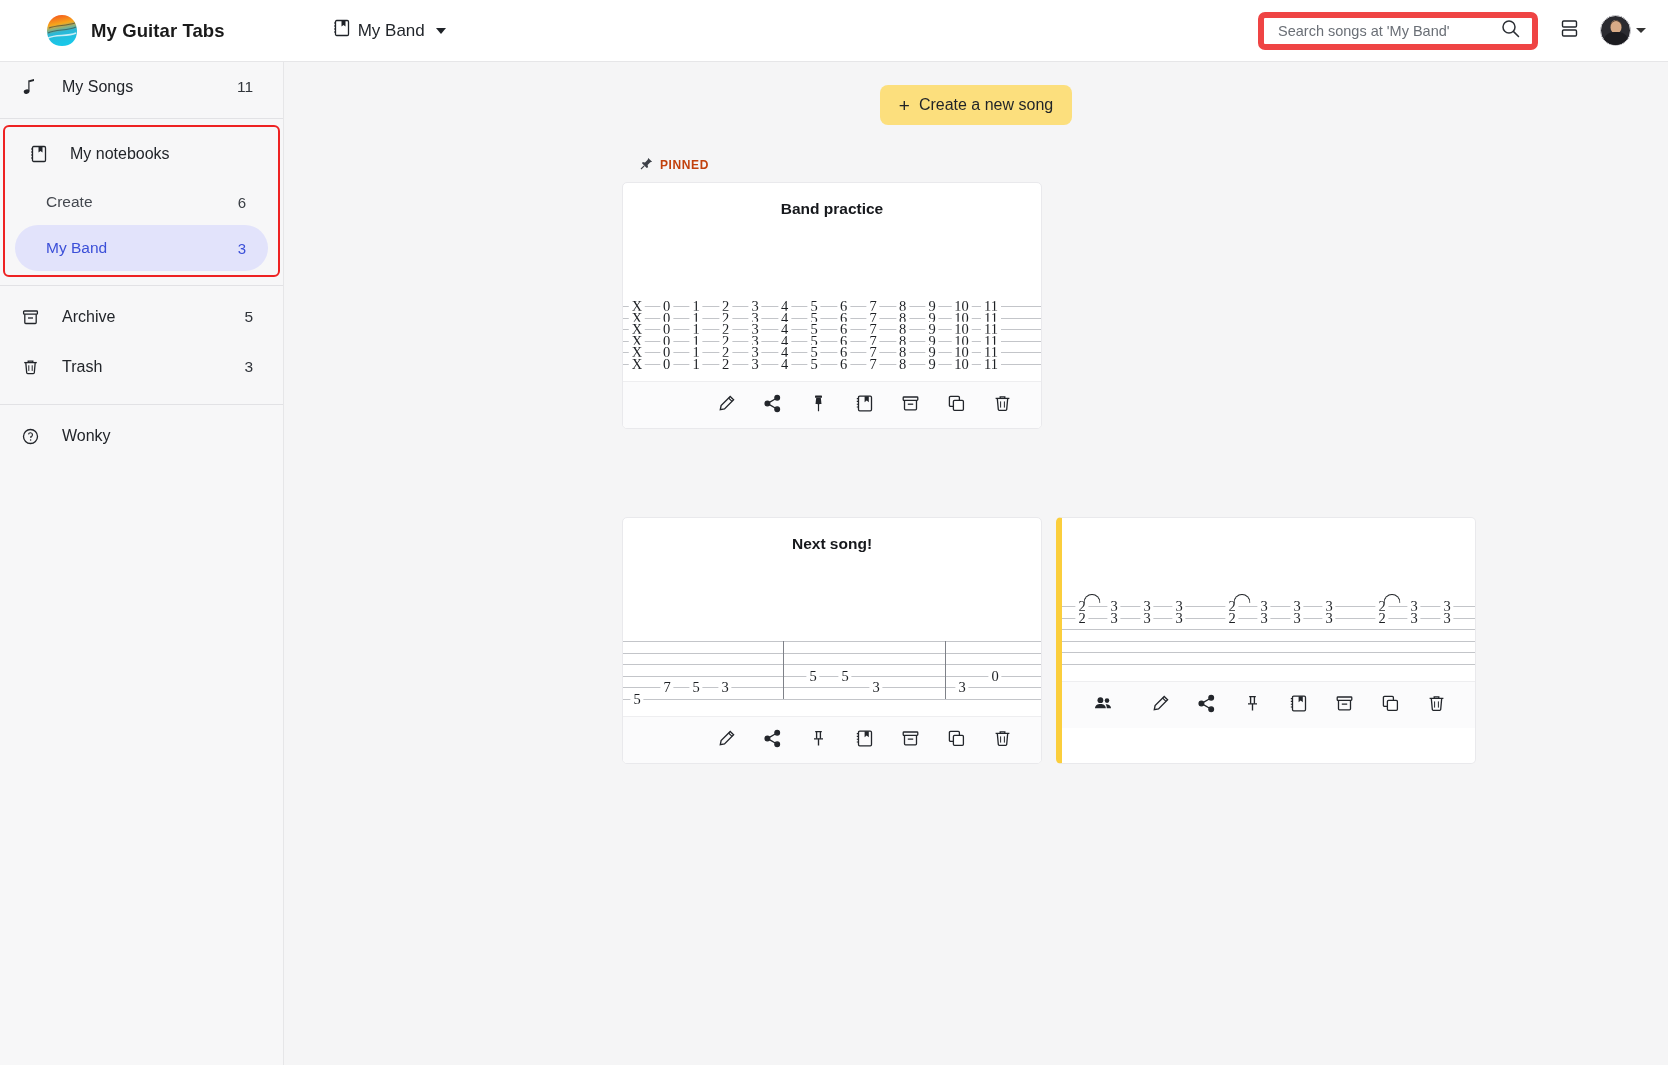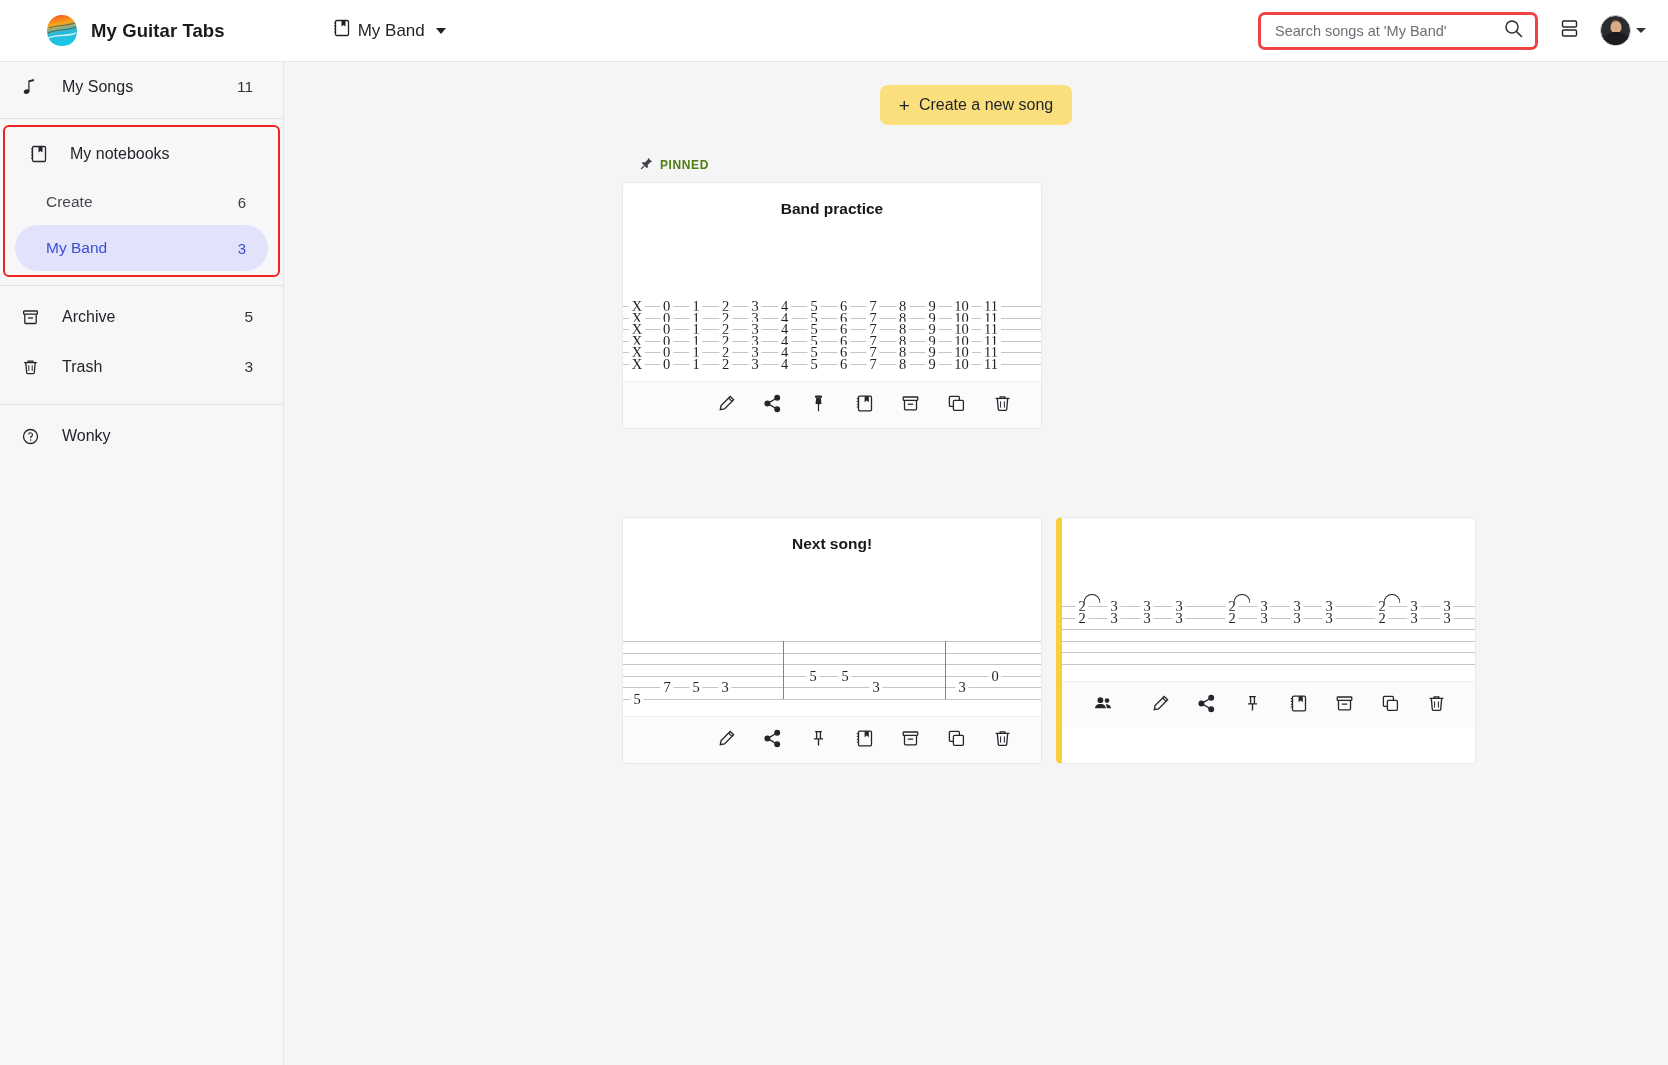--- a/index.html
+++ b/index.html
@@ -36,21 +36,21 @@
     width: 0; height: 0; margin-left: 3px;
     border-left: 5.5px solid transparent; border-right: 5.5px solid transparent;
     border-top: 6px solid #1f2328;
   }
 
   .topbar-right {
     margin-left: auto; display: flex; align-items: center; gap: 16px;
   }
   .search-box {
     width: 280px; height: 38px;
-    border: 3px solid #ef4444; border-radius: 7px;
+    border: 6px solid #ef4444; border-radius: 7px;
     background: #fff;
     display: flex; align-items: center;
     padding: 0 12px 0 14px;
     gap: 8px;
   }
   .search-box input {
     flex: 1; border: none; outline: none; font-size: 14.5px;
     color: #3c3f44; font-family: "Liberation Sans", sans-serif;
     background: transparent;
   }
@@ -144,21 +144,21 @@
     border: none; border-radius: 8px;
     height: 40px; padding: 0 19px;
     font-size: 16px; font-family: "Liberation Sans", sans-serif;
     display: flex; align-items: center; gap: 9px; cursor: pointer;
   }
   .create-btn .plus { font-size: 19px; line-height: 1; font-weight: 400; }
 
   .section-label {
     display: flex; align-items: center; gap: 7px;
     font-size: 12px; font-weight: bold; letter-spacing: .6px;
-    color: #4d7c0f; margin: 0 0 9px 18px;
+    color: #c2410c; margin: 0 0 9px 18px;
   }
   .cards-area { padding: 32px 0 0 338px; }
   .group { margin-bottom: 0; }
 
   .card-grid { display: flex; gap: 14px; flex-wrap: wrap; }
 
   .card {
     width: 420px;
     background: #ffffff;
     border: 1px solid #e9e9ec;

